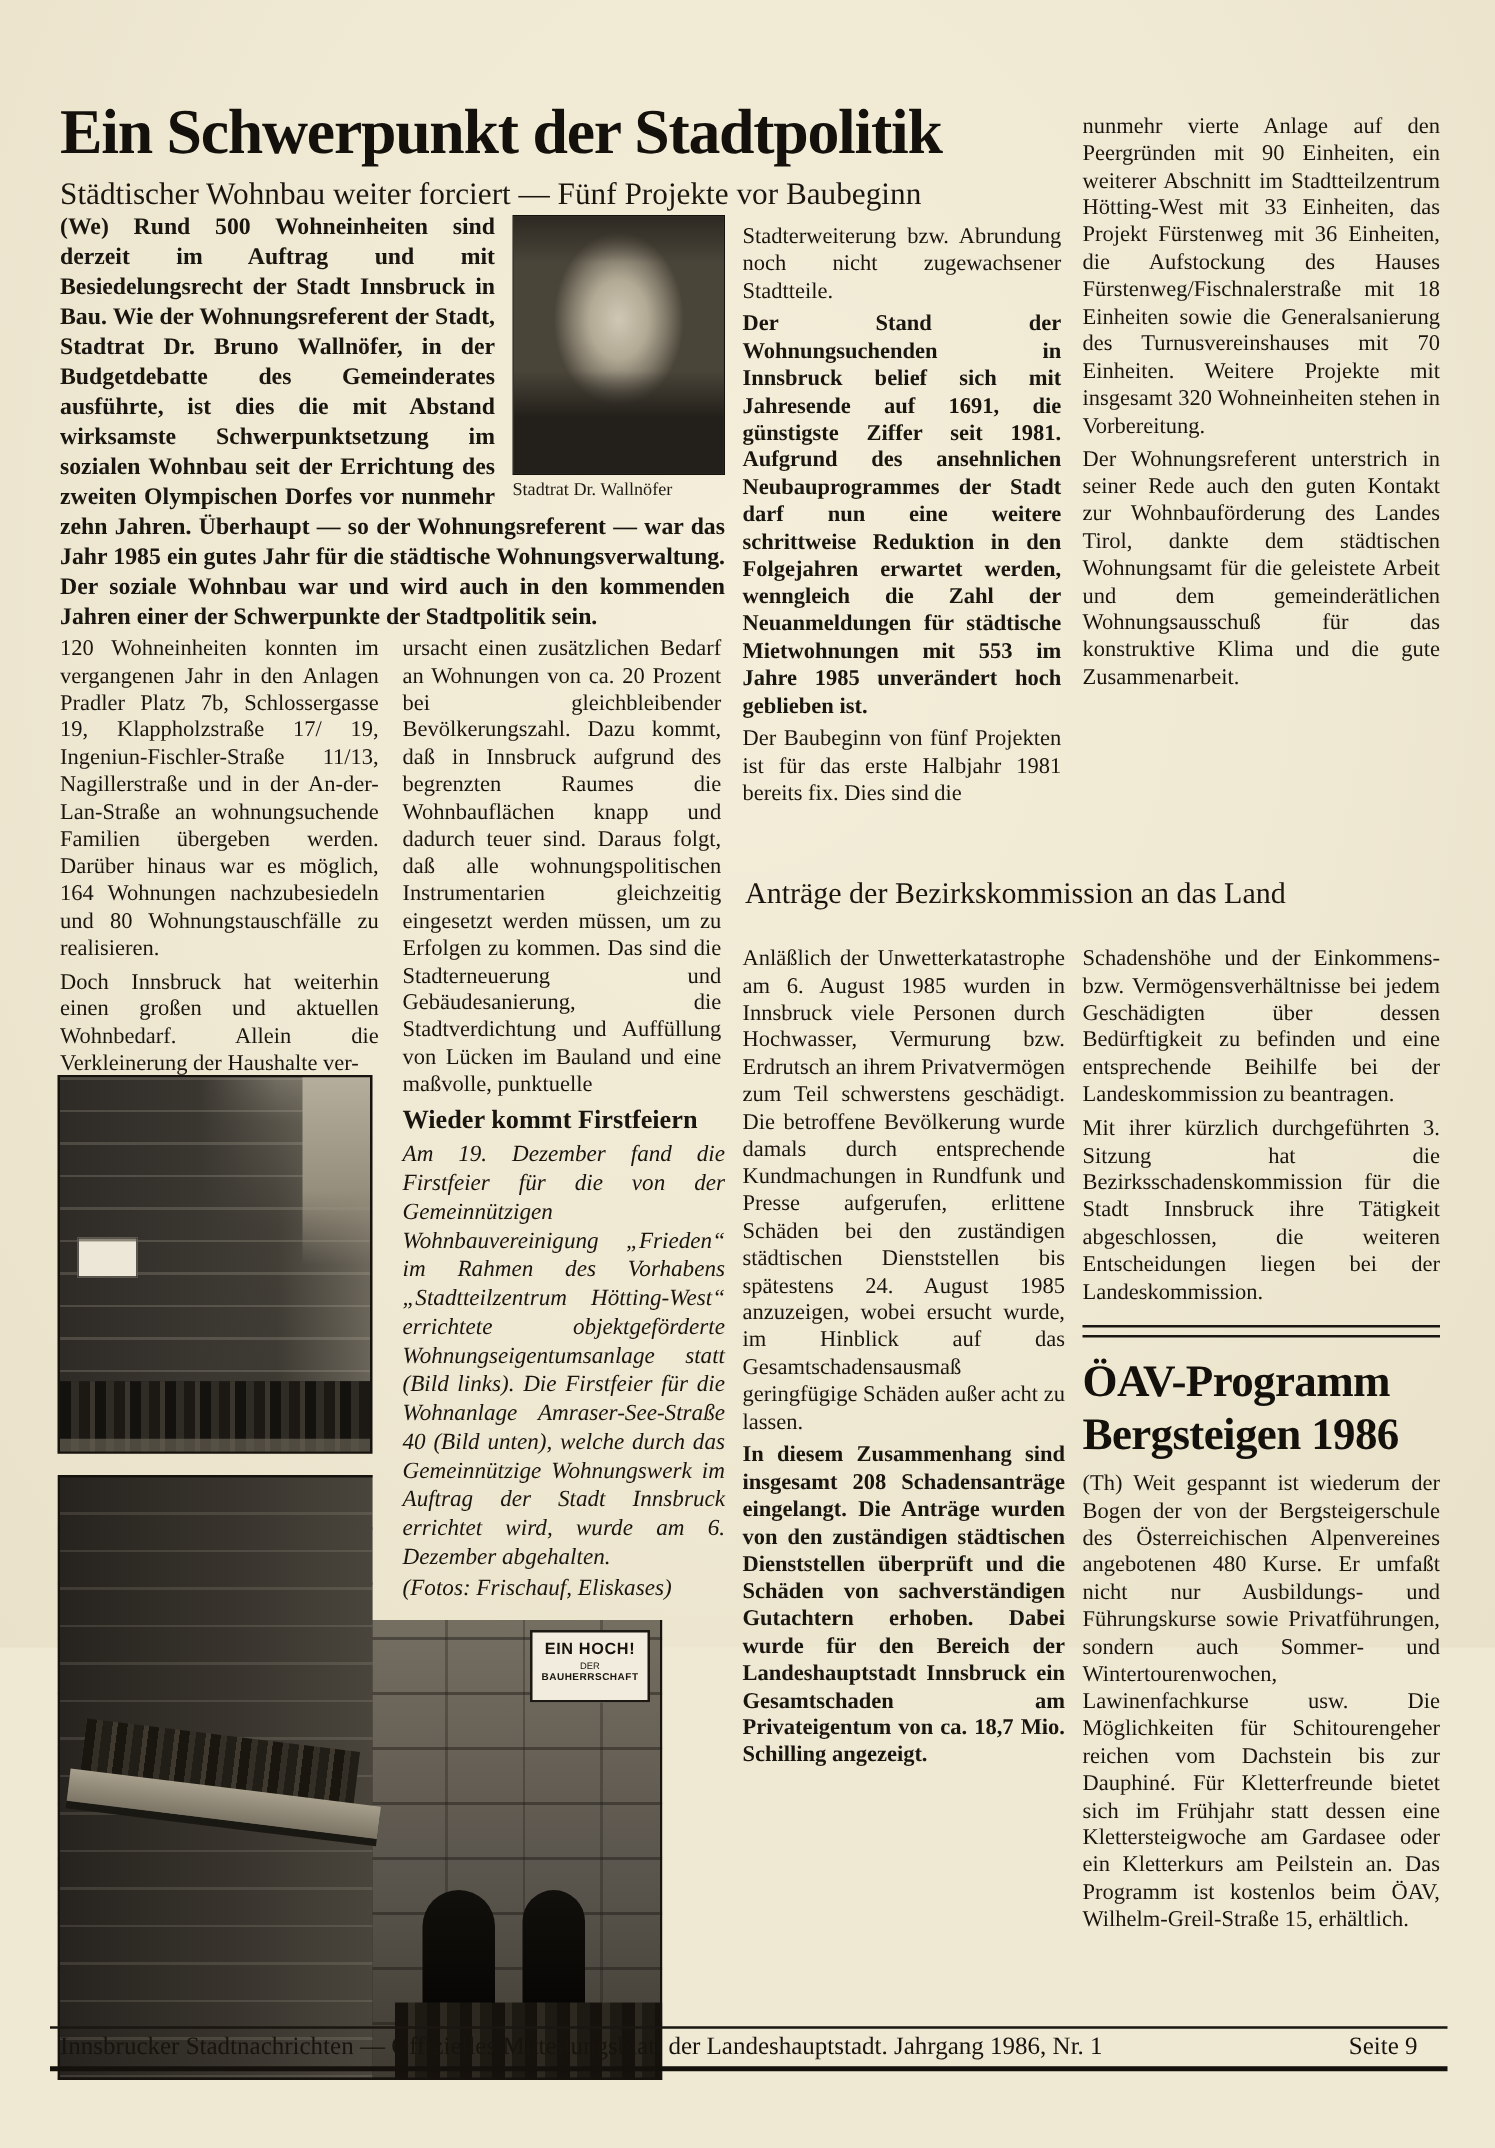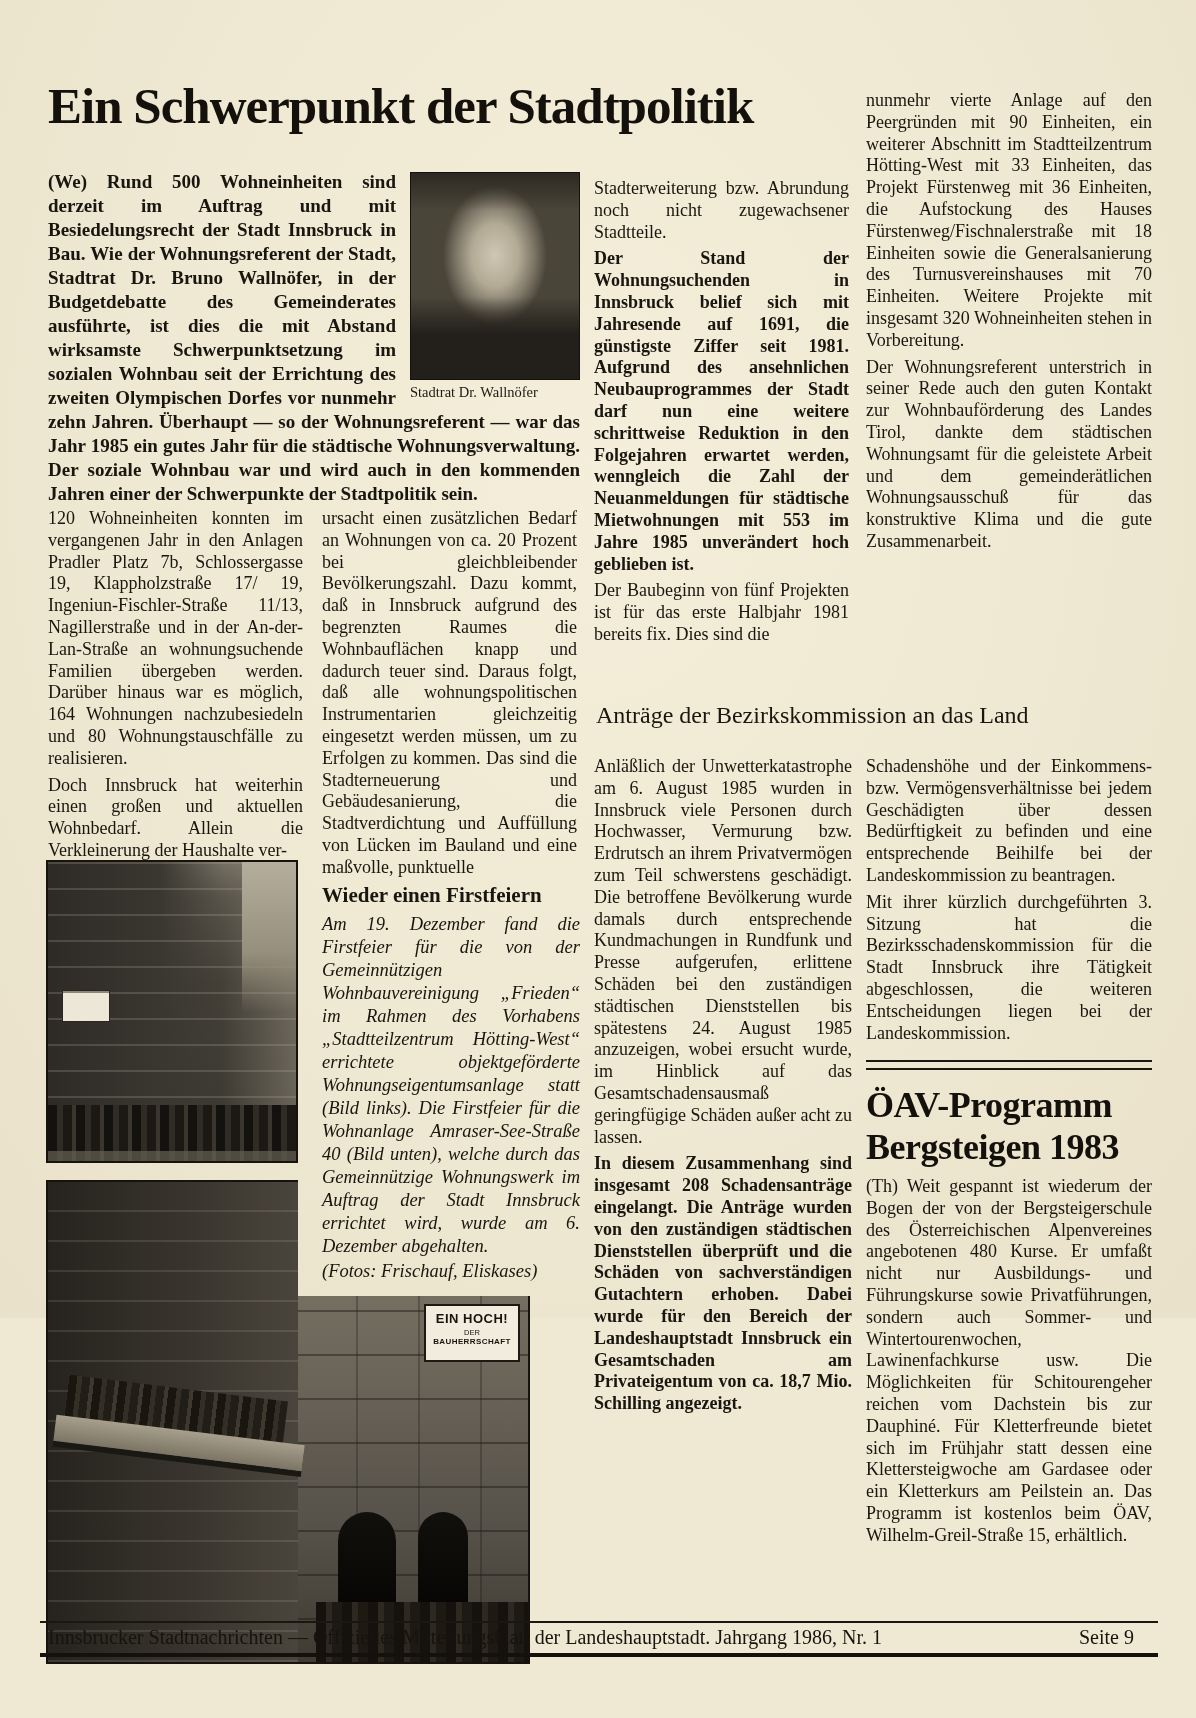--- a/index.html
+++ b/index.html
@@ -130,20 +130,21 @@
   .rule-thick{position:absolute;left:40px;top:1653px;width:1118px;height:4px;background:#14110c;}
   .footer-left{position:absolute;left:48px;top:1626px;font-size:20px;color:#17130d;}
   .footer-right{position:absolute;right:62px;top:1626px;font-size:20px;color:#17130d;}
 </style>
 </head>
 <body>
 
 <div class="page">
 
   <h1 class="s1-head">Ein Schwerpunkt der Stadtpolitik</h1>
+  <div class="s1-sub">Städtischer Wohnbau weiter forciert — Fünf Projekte vor Baubeginn</div>
 
   <div class="col s1col4">
     <p>nunmehr vierte Anlage auf den Peergründen mit 90 Einheiten, ein weiterer Abschnitt im Stadtteilzentrum Hötting-West mit 33 Einheiten, das Projekt Fürstenweg mit 36 Einheiten, die Aufstockung des Hauses Fürstenweg/Fischnalerstraße mit 18 Einheiten sowie die Generalsanierung des Turnusvereinshauses mit 70 Einheiten. Weitere Projekte mit insgesamt 320 Wohneinheiten stehen in Vorbereitung.</p>
     <p>Der Wohnungsreferent unterstrich in seiner Rede auch den guten Kontakt zur Wohnbauförderung des Landes Tirol, dankte dem städtischen Wohnungsamt für die geleistete Arbeit und dem gemeinderätlichen Wohnungsausschuß für das konstruktive Klima und die gute Zusammenarbeit.</p>
   </div>
 
   <div class="s1-intro">
     <div class="portrait-box">
       <div class="portrait"></div>
       <div class="caption">Stadtrat Dr. Wallnöfer</div>
@@ -160,21 +161,21 @@
   <div class="col s1col1">
     <p>120 Wohneinheiten konnten im vergangenen Jahr in den Anlagen Pradler Platz 7b, Schlossergasse 19, Klappholzstraße 17/ 19, Ingeniun-Fischler-Straße 11/13, Nagillerstraße und in der An-der-Lan-Straße an wohnungsuchende Familien übergeben werden. Darüber hinaus war es möglich, 164 Wohnungen nachzubesiedeln und 80 Wohnungstauschfälle zu realisieren.</p>
     <p>Doch Innsbruck hat weiterhin einen großen und aktuellen Wohnbedarf. Allein die Verkleinerung der Haushalte ver-</p>
   </div>
 
   <div class="col s1col2">
     <p>ursacht einen zusätzlichen Bedarf an Wohnungen von ca. 20 Prozent bei gleichbleibender Bevölkerungszahl. Dazu kommt, daß in Innsbruck aufgrund des begrenzten Raumes die Wohnbauflächen knapp und dadurch teuer sind. Daraus folgt, daß alle wohnungspolitischen Instrumentarien gleichzeitig eingesetzt werden müssen, um zu Erfolgen zu kommen. Das sind die Stadterneuerung und Gebäudesanierung, die Stadtverdichtung und Auffüllung von Lücken im Bauland und eine maßvolle, punktuelle</p>
   </div>
 
   <div class="firstfeiern">
-    <p class="ff-head">Wieder einen Firstfeiern</p>
+    <p class="ff-head">Wieder kommt Firstfeiern</p>
     <p class="ff-body">Am 19. Dezember fand die Firstfeier für die von der Gemeinnützigen Wohnbauvereinigung „Frieden“ im Rahmen des Vorhabens „Stadtteilzentrum Hötting-West“ errichtete objektgeförderte Wohnungseigentumsanlage statt (Bild links). Die Firstfeier für die Wohnanlage Amraser-See-Straße 40 (Bild unten), welche durch das Gemeinnützige Wohnungswerk im Auftrag der Stadt Innsbruck errichtet wird, wurde am 6. Dezember abgehalten.</p>
     <p class="ff-credit">(Fotos: Frischauf, Eliskases)</p>
   </div>
 
   <div class="photo1">
     <div class="sky"></div>
     <div class="small-sign"></div>
     <div class="crowd"></div>
     <div class="ground"></div>
   </div>
@@ -188,21 +189,21 @@
 
   <div class="col s2col2">
     <p>Schadenshöhe und der Einkommens- bzw. Vermögensverhältnisse bei jedem Geschädigten über dessen Bedürftigkeit zu befinden und eine entsprechende Beihilfe bei der Landeskommission zu beantragen.</p>
     <p>Mit ihrer kürzlich durchgeführten 3. Sitzung hat die Bezirksschadenskommission für die Stadt Innsbruck ihre Tätigkeit abgeschlossen, die weiteren Entscheidungen liegen bei der Landeskommission.</p>
   </div>
 
   <div class="double-rule"></div>
 
   <h2 class="s3-head">
     <span>ÖAV-Programm</span><br>
-    <span>Bergsteigen 1983</span>
+    <span>Bergsteigen 1986</span>
   </h2>
 
   <div class="col s3body">
     <p>(Th) Weit gespannt ist wiederum der Bogen der von der Bergsteigerschule des Österreichischen Alpenvereines angebotenen 480 Kurse. Er umfaßt nicht nur Ausbildungs- und Führungskurse sowie Privatführungen, sondern auch Sommer- und Wintertourenwochen, Lawinenfachkurse usw. Die Möglichkeiten für Schitourengeher reichen vom Dachstein bis zur Dauphiné. Für Kletterfreunde bietet sich im Frühjahr statt dessen eine Klettersteigwoche am Gardasee oder ein Kletterkurs am Peilstein an. Das Programm ist kostenlos beim ÖAV, Wilhelm-Greil-Straße 15, erhältlich.</p>
   </div>
 
   <div class="photo2">
     <div class="left-scene"></div>
     <div class="crowd2"></div>
     <div class="bridge"></div>

